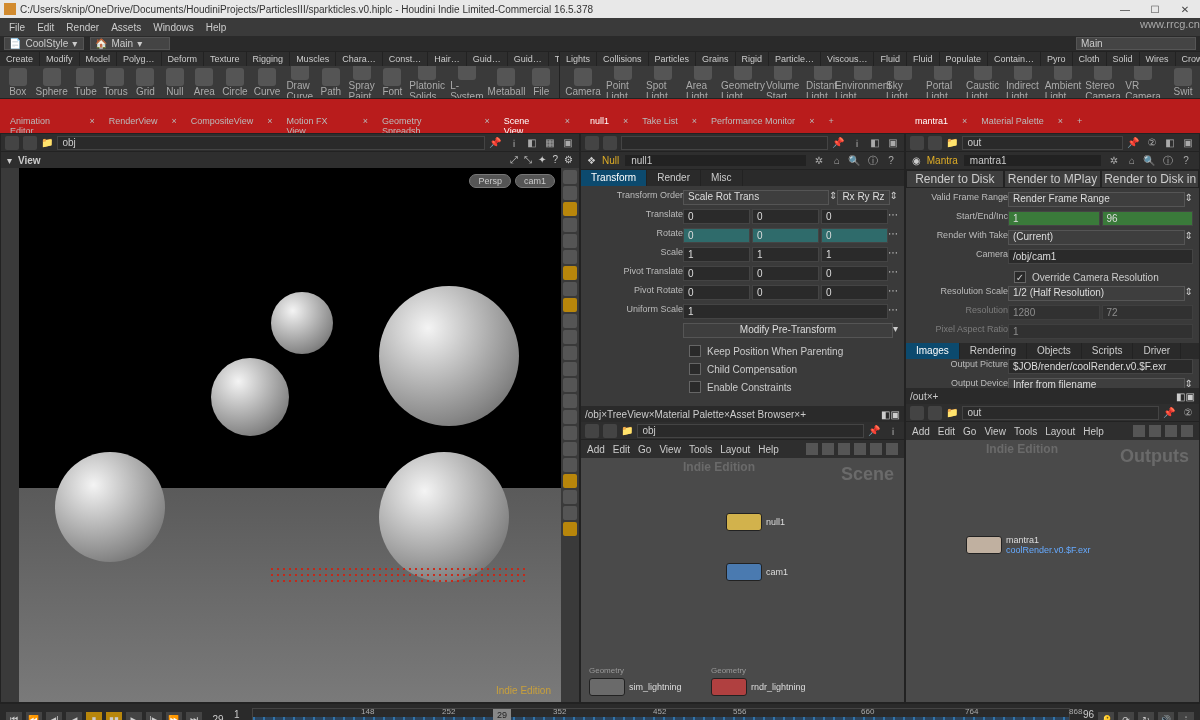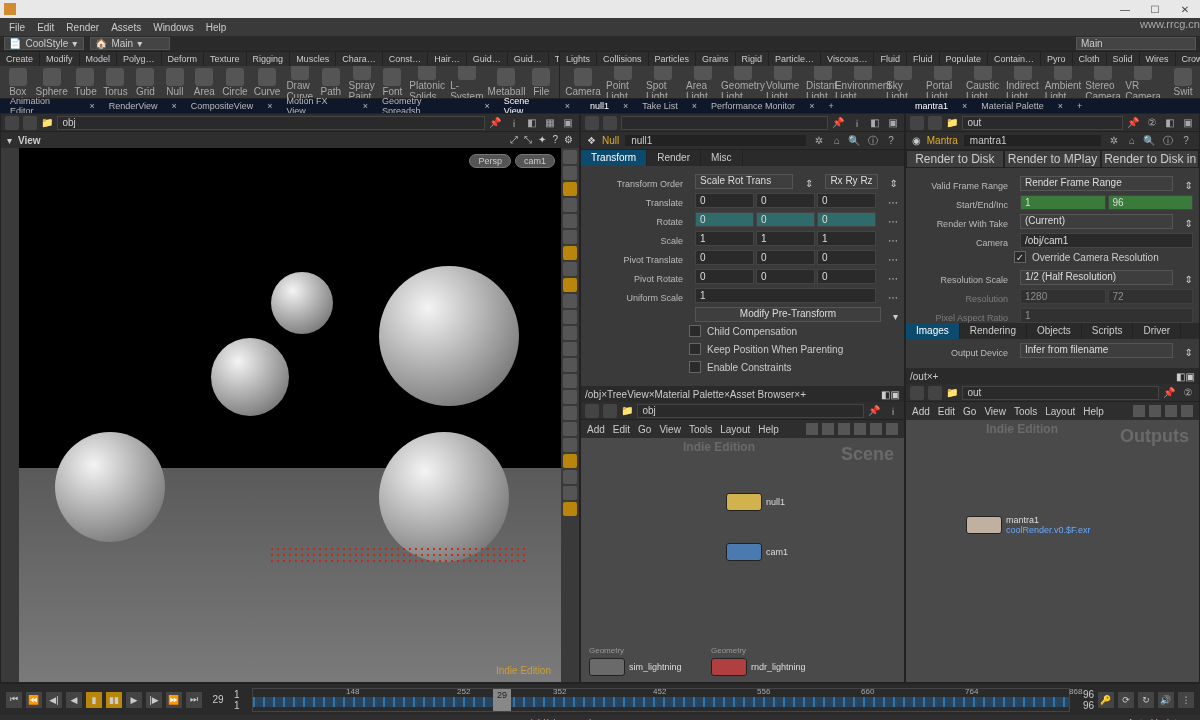--- a/index.html
+++ b/index.html
@@ -11,21 +11,21 @@
 .menubar { height:18px; background:#3a3a3a; display:flex; align-items:center; padding:0 4px; gap:2px; }
 .menubar span { padding:0 5px; cursor:default; }
 .desktop-row { height:16px; background:#2a2a2a; display:flex; align-items:center; padding:0 4px; gap:6px; border-bottom:1px solid #222; }
 .desktop-row .sel { background:#444; padding:0 4px; border:1px solid #555; color:#ccc; min-width:80px; display:flex; align-items:center; gap:4px; }
 .shelf-row { background:#3a3a3a; border-bottom:1px solid #222; }
 .shelf-tabs { height:14px; display:flex; gap:0; background:#2e2e2e; overflow:hidden; }
 .shelf-tabs span { padding:0 6px; border-right:1px solid #222; font-size:9px; line-height:14px; }
 .shelf-tools { height:32px; display:flex; gap:6px; padding:3px 6px; align-items:center; overflow:hidden; }
 .shelf-tool { display:flex; flex-direction:column; align-items:center; width:34px; font-size:8px; color:#aaa; }
 .shelf-tool .ic { width:18px; height:18px; background:#555; border-radius:3px; }
-.panetabs { height:14px; background:#0f172a; display:flex; gap:2px; padding:4px 4px; align-items:center; }
+.panetabs { height:14px; background:#b91c1c; display:flex; gap:2px; padding:17px 4px; }
 .panetabs span { padding:0 6px; font-size:9px; color:#bbb; }
 .panetabs span.active { color:#fff; }
 .panes { display:flex; height:570px; }
 .pane { border:1px solid #222; display:flex; flex-direction:column; }
 .pane-l { width:580px; }
 .pane-m { width:325px; }
 .pane-r { width:295px; }
 .pathrow { height:18px; background:#2e2e2e; display:flex; align-items:center; gap:4px; padding:0 4px; border-bottom:1px solid #222; }
 .pathrow .nav { width:14px; height:14px; background:#444; border-radius:2px; }
 .pathrow .pathinput { flex:1; background:#2a2a2a; border:1px solid #444; padding:0 4px; color:#ccc; height:14px; }
@@ -48,21 +48,21 @@
 .toolcol .t.on { background:#b8860b; }
 .node-hdr { height:18px; background:#2e2e2e; display:flex; align-items:center; padding:0 6px; gap:6px; border-bottom:1px solid #222; }
 .node-hdr .lbl { color:#dfad26; }
 .node-hdr .nm { background:#222; padding:0 6px; flex:1; }
 .hdr-actions { display:flex; gap:4px; }
 .hdr-actions span { width:14px; height:14px; display:flex; align-items:center; justify-content:center; color:#aaa; }
 .parmtabs { height:16px; background:#2a2a2a; display:flex; }
 .parmtabs span { padding:0 10px; line-height:16px; border-right:1px solid #222; }
 .parmtabs span.active { background:#0c4a6e; color:#fff; }
 .parmbody { padding:4px 0; background:#3a3a3a; flex:1; overflow:hidden; }
-.prow { display:flex; align-items:flex-end; height:19px; padding:0 6px; gap:12px; }
+.prow { display:flex; align-items:flex-start; height:19px; padding:0 6px; gap:0; }
 .prow .plbl { width:96px; text-align:right; color:#bbb; font-size:9px; }
 .prow .pval { flex:1; display:flex; gap:2px; }
 .prow input { background:#2a2a2a; border:1px solid #444; color:#ddd; padding:0 4px; height:15px; width:100%; font-size:10px; }
 .prow .hl input { background:#2f6b6b; }
 .prow select, .sel2 { background:#3e3e3e; border:1px solid #555; color:#ddd; padding:0 4px; height:15px; font-size:10px; }
 .chk { display:flex; align-items:center; gap:6px; padding:0 6px 0 108px; height:18px; }
 .chk .box { width:12px; height:12px; border:1px solid #666; background:#2a2a2a; display:flex; align-items:center; justify-content:center; }
 .rop-btns { display:flex; height:18px; }
 .rop-btns span { flex:1; text-align:center; border:1px solid #222; background:#3e3e3e; line-height:16px; font-size:12px; }
 .greenrow input { background:#3a7a3a; }
@@ -90,20 +90,21 @@
 .timeruler .lbl { position:absolute; top:-2px; font-size:8px; color:#aaa; }
 .status { height:16px; background:#2e2e2e; display:flex; align-items:center; justify-content:space-between; padding:0 6px; font-size:9px; color:#aaa; }
 .wmcorner { position:absolute; top:18px; right:0; font-size:11px; color:#aaa; z-index:5; }
 .col2 { display:flex; }
 </style>
 </head>
 <body>
 
 <div class="titlebar">
   <div class="titlebar-icon"></div>
+  <span>C:/Users/sknip/OneDrive/Documents/HoudiniProjects/ParticlesIII/sparkticles.v0.hiplc - Houdini Indie Limited-Commercial 16.5.378</span>
   <div class="win-controls">
     <div class="win-btn">—</div>
     <div class="win-btn">☐</div>
     <div class="win-btn">✕</div>
   </div>
 </div>
 <div class="wmcorner">www.rrcg.cn</div>
 
 <div class="menubar">
   <span>File</span>
@@ -249,21 +250,21 @@
         <div class="shelf-tool">
           <div class="ic"></div>
           <span>Area Light</span>
         </div>
         <div class="shelf-tool">
           <div class="ic"></div>
           <span>Geometry Light</span>
         </div>
         <div class="shelf-tool">
           <div class="ic"></div>
-          <span>Volume Light</span>
+          <span>Volume Start</span>
         </div>
         <div class="shelf-tool">
           <div class="ic"></div>
           <span>Distant Light</span>
         </div>
         <div class="shelf-tool">
           <div class="ic"></div>
           <span>Environment Light</span>
         </div>
         <div class="shelf-tool">
@@ -496,25 +497,25 @@
           </div>
         </div>
       <div class="prow">
         <div class="plbl"></div>
         <div class="sel2" style="flex:1;text-align:center">Modify Pre-Transform</div>
         <span>▾</span>
       </div>
       <div id="null-checks">
           <div class="chk">
             <div class="box"></div>
-            <span>Child Compensation</span>
+            <span>Keep Position When Parenting</span>
           </div>
           <div class="chk">
             <div class="box"></div>
-            <span>Keep Position When Parenting</span>
+            <span>Child Compensation</span>
           </div>
           <div class="chk">
             <div class="box"></div>
             <span>Enable Constraints</span>
           </div>
         </div>
     </div>
 
     <div class="netpathrow">
       <span>/obj</span>
@@ -662,20 +663,26 @@
         <div class="pval">
             <input value="1" style="">
           </div>
       </div>
       <div class="parmtabs">
         <span class="active">Images</span>
         <span>Rendering</span>
         <span>Objects</span>
         <span>Scripts</span>
         <span>Driver</span>
+      </div>
+      <div class="prow">
+        <div class="plbl">Output Picture</div>
+        <div class="pval">
+            <input value="$JOB/render/coolRender.v0.$F.exr" style="">
+          </div>
       </div>
       <div class="prow">
         <div class="plbl">Output Device</div>
         <div class="sel2" style="flex:1">Infer from filename</div>
           <span>⇕</span>
       </div>
     </div>
 
     <div class="netpathrow">
       <span>/out</span>
@@ -736,25 +743,25 @@
   <div class="pbtn">⏩</div>
   <div class="pbtn">⏭</div>
   <div style="width:24px;text-align:center">29</div>
   <div style="width:14px;font-size:8px;display:flex;flex-direction:column">
       <span>1</span>
       <span>1</span>
     </div>
   <div class="timeruler">
     <div class="ticks"></div>
     <div class="cursor">29</div>
-    <span class="lbl" style="left:93px">148</span>
-    <span class="lbl" style="left:204px">252</span>
+    <span class="lbl" style="left:108px">148</span>
+    <span class="lbl" style="left:189px">252</span>
     <span class="lbl" style="left:300px">352</span>
     <span class="lbl" style="left:400px">452</span>
-    <span class="lbl" style="left:504px">556</span>
+    <span class="lbl" style="left:480px">556</span>
     <span class="lbl" style="left:608px">660</span>
     <span class="lbl" style="left:712px">764</span>
     <span class="lbl" style="left:816px">868</span>
   </div>
   <div style="width:20px;font-size:8px;display:flex;flex-direction:column;text-align:right">
       <span>96</span>
       <span>96</span>
     </div>
   <div class="pbtn">🔑</div>
   <div class="pbtn">⟳</div>

